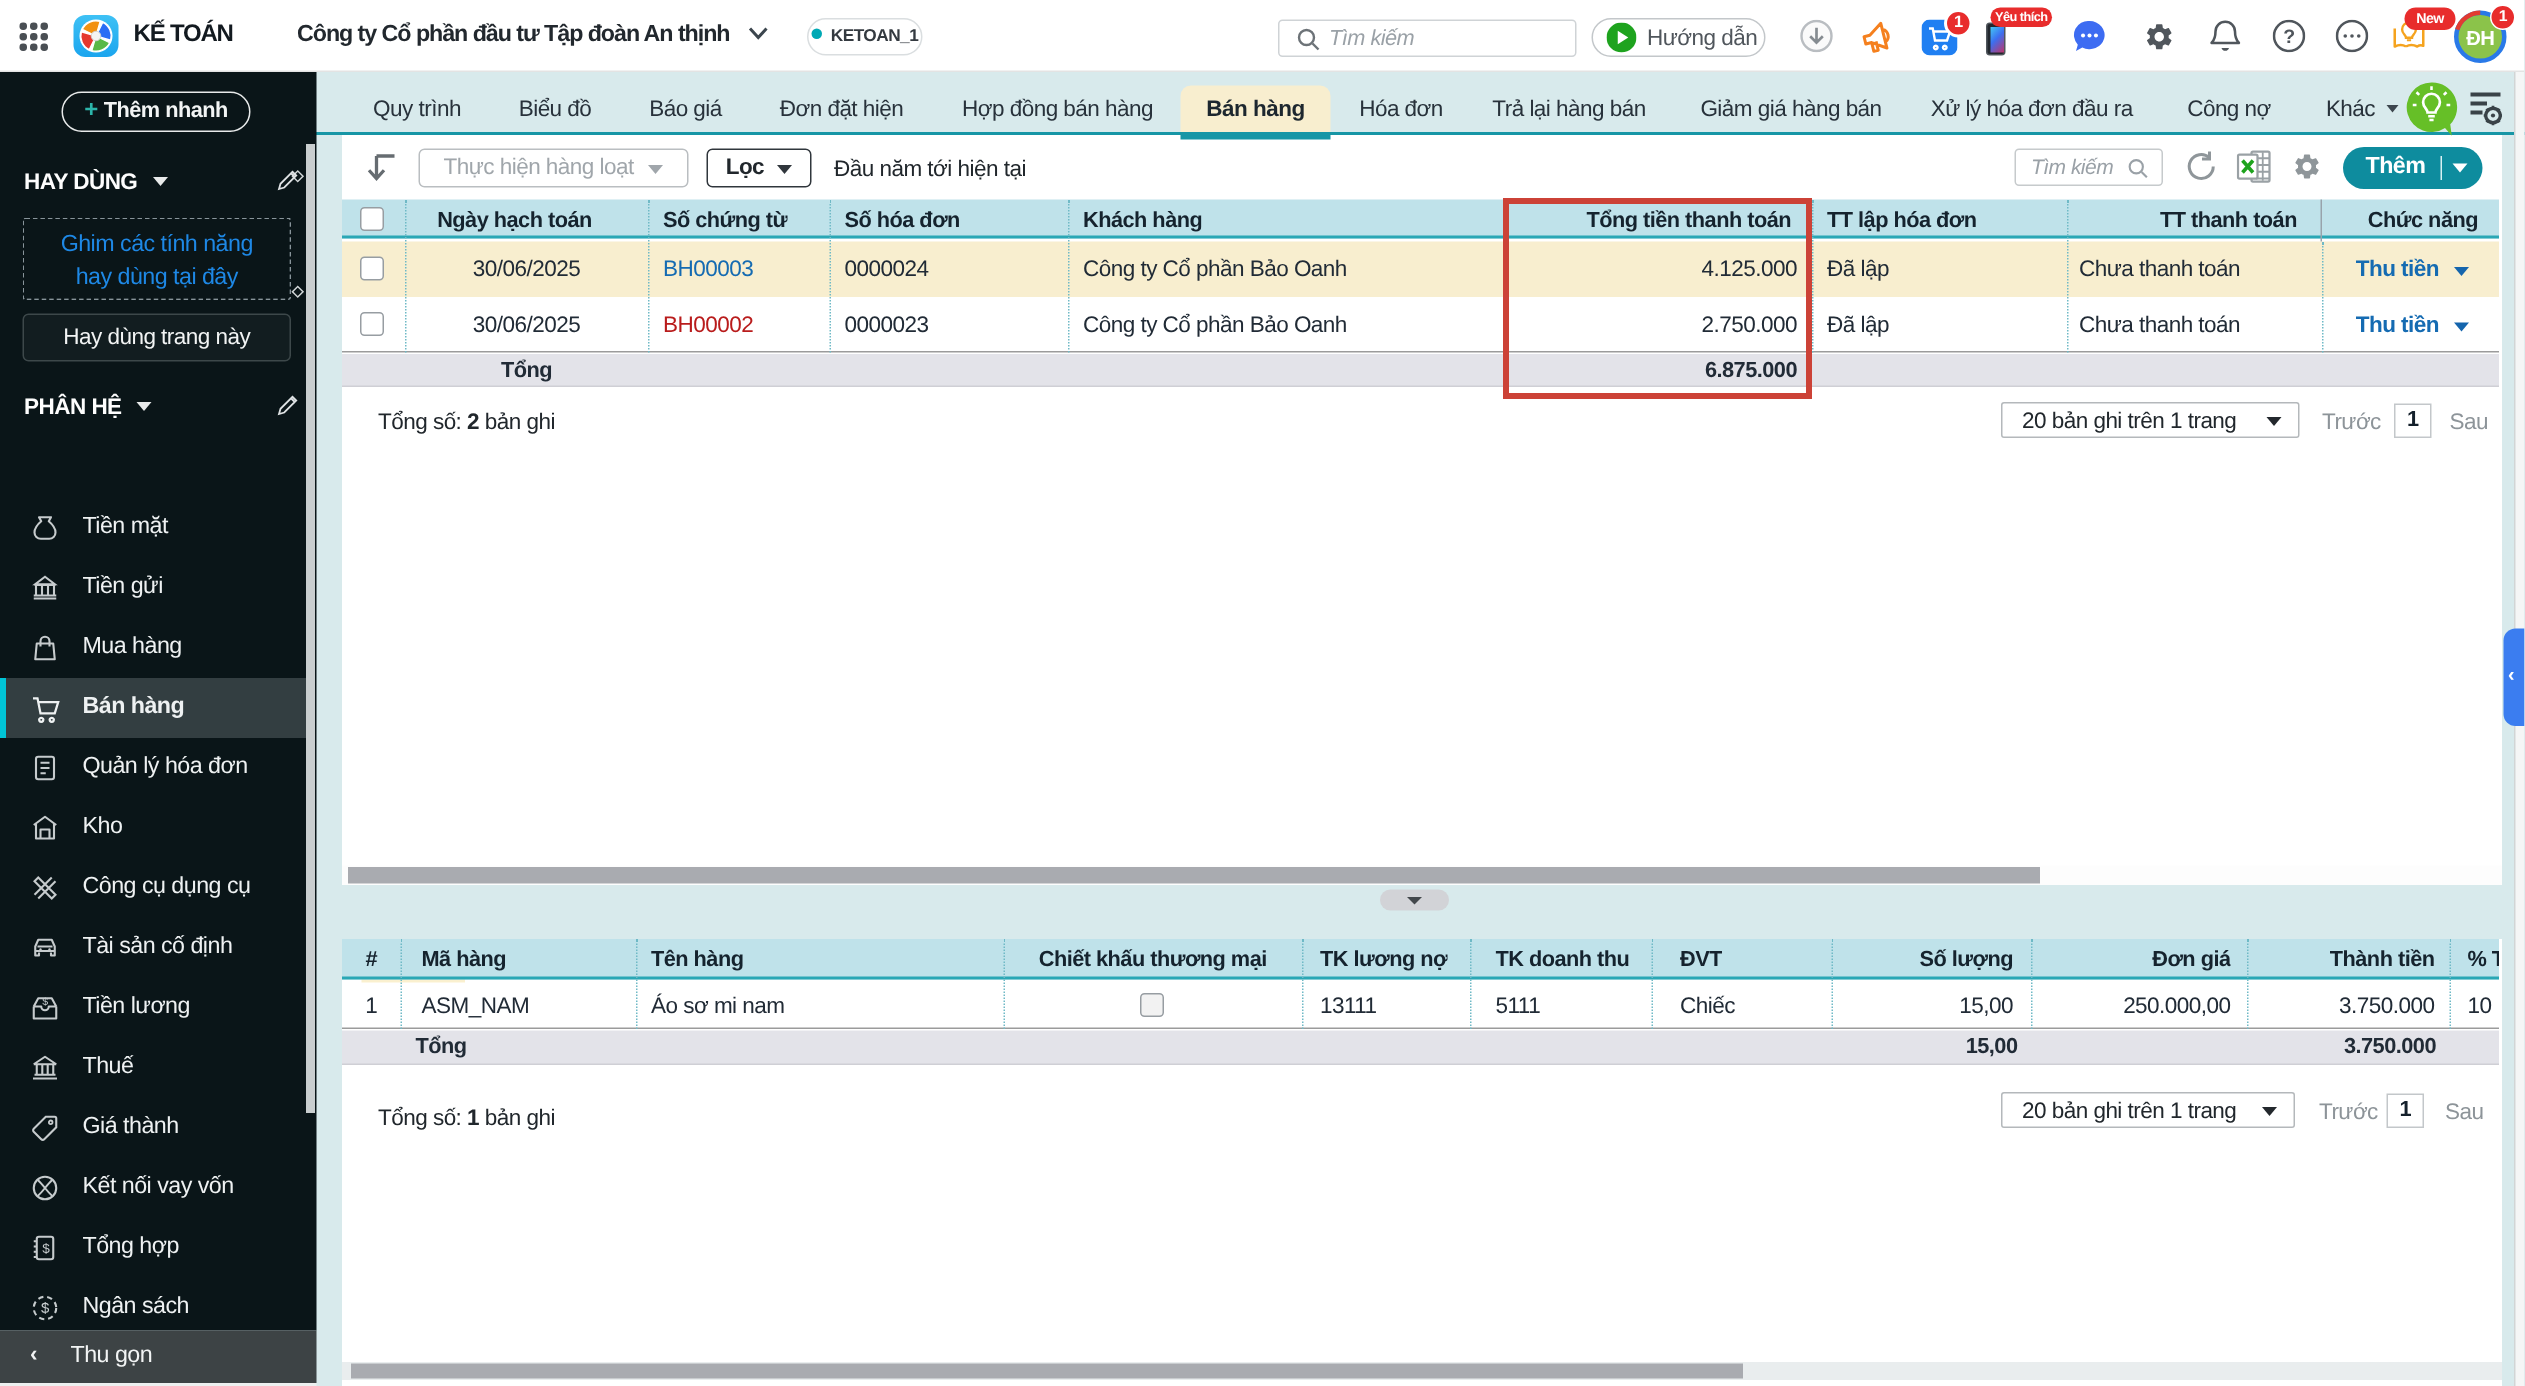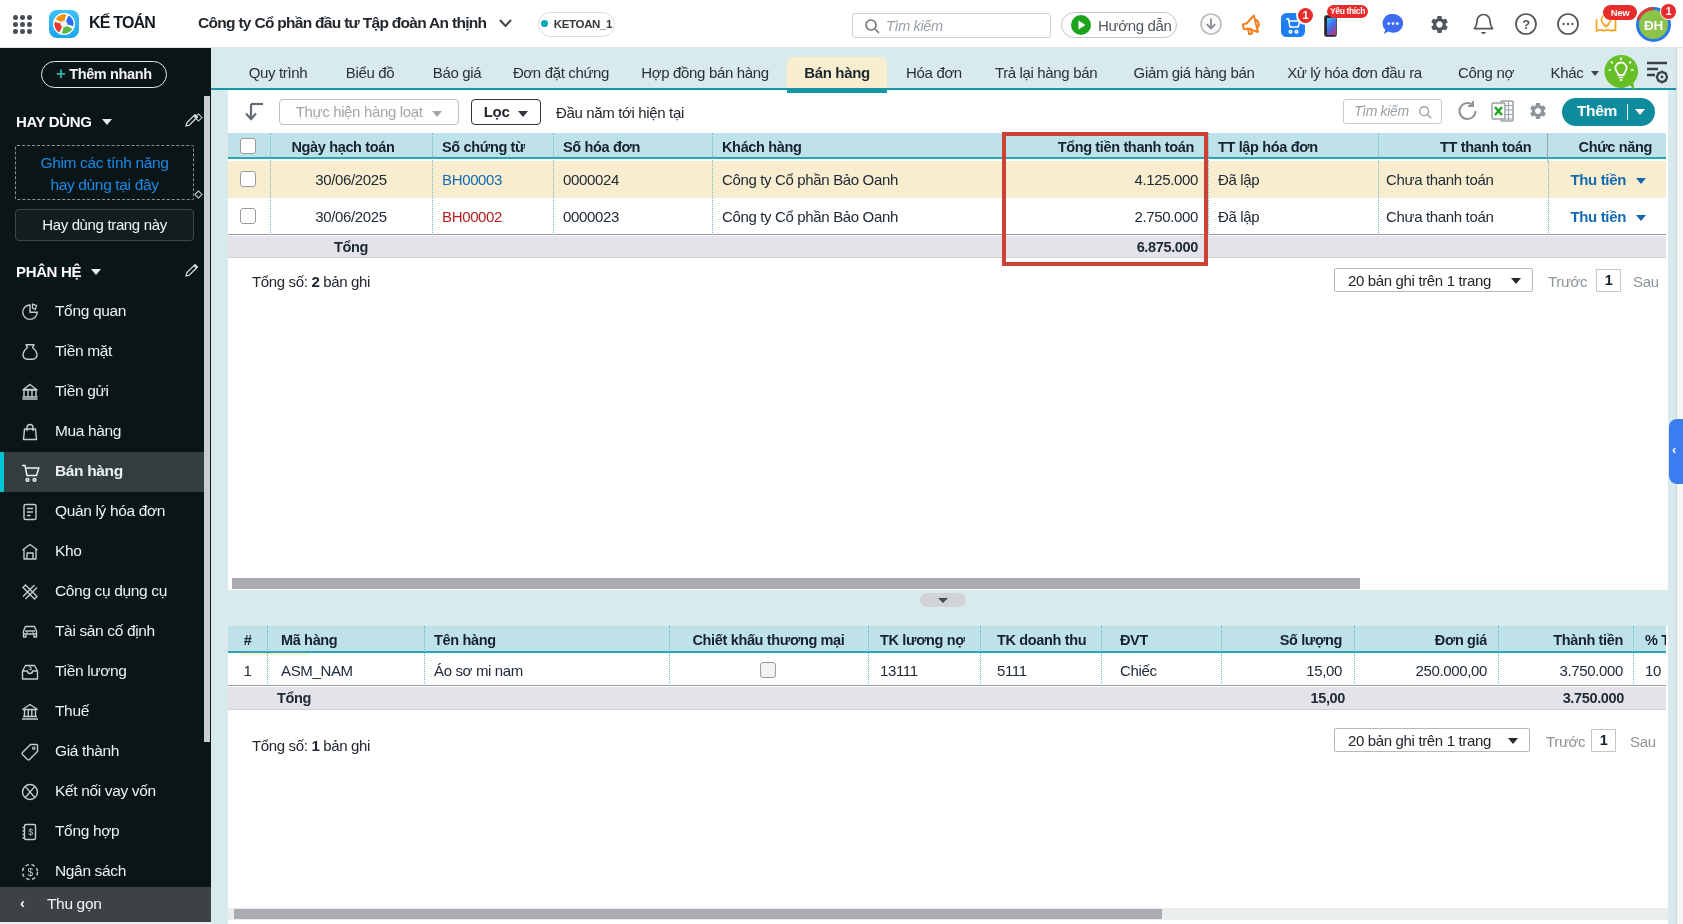--- a/index.html
+++ b/index.html
@@ -184,27 +184,20 @@
   </svg>
 <div id="ghimbox" class="abs">
     <div>Ghim các tính năng<br>hay dùng tại đây</div>
   </div>
 <div id="btn-haydung" class="abs">Hay dùng trang này</div>
 <div class="sec-label abs" style="top:263px">PHÂN HỆ<span class="sec-caret"></span></div>
 <svg class="abs" style="left:184px;top:262px" width="16" height="16" viewBox="0 0 16 16">
     <path d="M2 14 L3 10.5 L11 2.5 L13.5 5 L5.5 13 Z M10 3.5 L12.5 6" stroke="#dfe2e4" stroke-width="1.2" fill="none"></path>
   </svg>
 <div id="menu" class="abs" style="left:0;top:292px;width:204px;height:595px;overflow:hidden">
-<div class="mitem" style="position:absolute;top:0">
-      <svg width="20" height="20" viewBox="0 0 20 20">
-        <path d="M10 3 a7.2 7.2 0 1 0 7.2 7.2 L10 10.2 Z" stroke="#c6cbcd" stroke-width="1.4" fill="none"></path>
-        <path d="M12.5 2.2 l4 1.2 -1.2 4 -2.8 -1.4 z" stroke="#c6cbcd" stroke-width="1.3" fill="none"></path>
-      </svg>
-      <span>Tổng quan</span>
-    </div>
 <div class="mitem" style="position:absolute;top:40px">
       <svg width="20" height="20" viewBox="0 0 20 20">
         <path d="M7.5 5.5 C4.5 8 3 10.5 3 13 a4.2 4.2 0 0 0 4.2 4.2 h5.6 A4.2 4.2 0 0 0 17 13 c0 -2.5 -1.5 -5 -4.5 -7.5 l1.5 -2.7 h-8 z" stroke="#c6cbcd" stroke-width="1.4" fill="none" stroke-linejoin="round"></path>
       </svg>
       <span>Tiền mặt</span>
     </div>
 <div class="mitem" style="position:absolute;top:80px">
       <svg width="20" height="20" viewBox="0 0 20 20">
         <path d="M3 8 h14 M4 8 v7 M8 8 v7 M12 8 v7 M16 8 v7 M2.5 15 h15 M2.5 17 h15 M10 2.5 L16.5 7.5 h-13 z" stroke="#c6cbcd" stroke-width="1.4" fill="none"></path>
       </svg>
@@ -293,21 +286,21 @@
     </div>
 </div>
 <div id="thugon" class="abs">
     <b>‹</b>
     <span>Thu gọn</span>
   </div>
 
 <div class="tab abs" style="left:238px;width:80px;line-height:31px">Quy trình</div>
 <div class="tab abs" style="left:333px;width:74px;line-height:31px">Biểu đồ</div>
 <div class="tab abs" style="left:421px;width:72px;line-height:31px">Báo giá</div>
-<div class="tab abs" style="left:506px;width:110px;line-height:31px">Đơn đặt chứng</div>
+<div class="tab abs" style="left:506px;width:110px;line-height:31px">Đơn đặt hiện</div>
 <div class="tab abs" style="left:631px;width:148px;line-height:31px">Hợp đồng bán hàng</div>
 <div id="tab-active" class="abs" style="left:787px;width:100px;line-height:31px">Bán hàng</div>
 <div class="tab abs" style="left:896px;width:76px;line-height:31px">Hóa đơn</div>
 <div class="tab abs" style="left:986px;width:120px;line-height:31px">Trả lại hàng bán</div>
 <div class="tab abs" style="left:1124px;width:140px;line-height:31px">Giảm giá hàng bán</div>
 <div class="tab abs" style="left:1277px;width:155px;line-height:31px">Xử lý hóa đơn đầu ra</div>
 <div class="tab abs" style="left:1446px;width:80px;line-height:31px">Công nợ</div>
 <div class="tab abs" style="left:1540px;width:70px;line-height:31px">Khác<span class="tcaret"></span></div>
 <svg class="abs" style="left:1603px;top:54px;z-index:6" width="36" height="38" viewBox="0 0 36 38">
     <path d="M18 1 a16.5 16.5 0 1 0 9 30.3 l4.5 5.2 -1 -7.6 A16.5 16.5 0 0 0 18 1" fill="#66bf27"></path>

